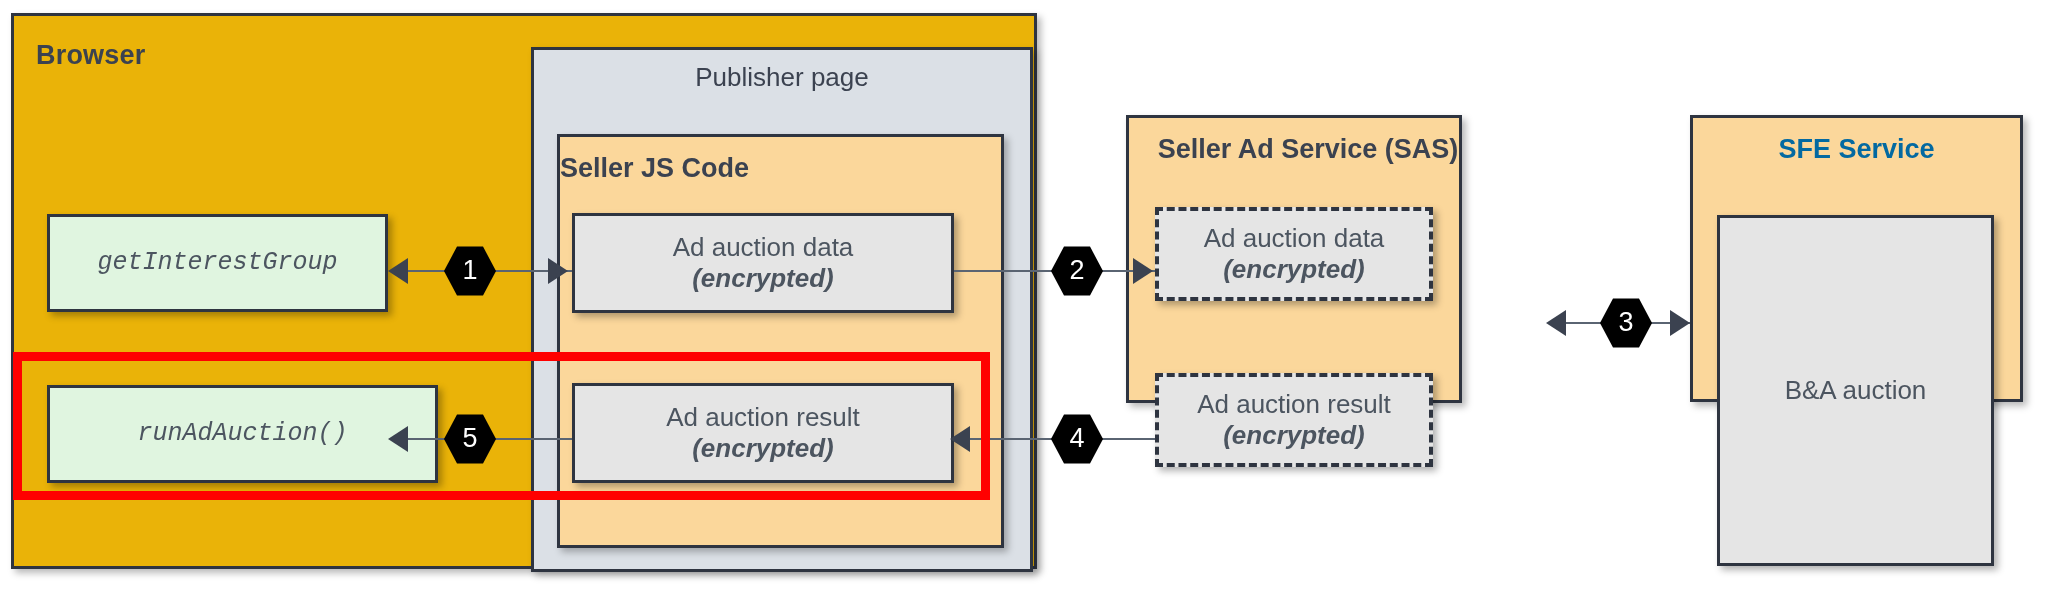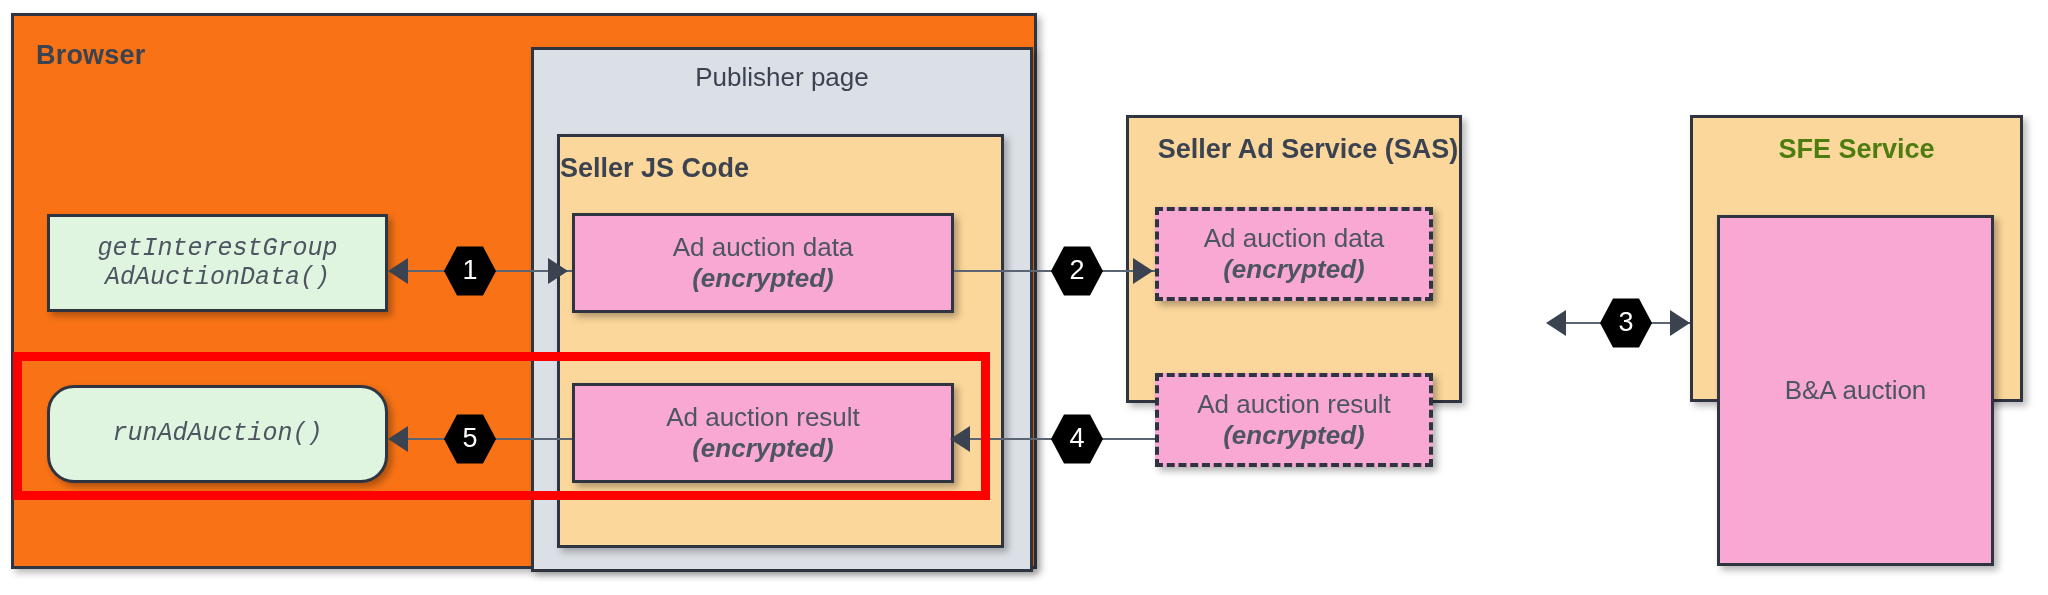--- a/index.html
+++ b/index.html
@@ -6,21 +6,21 @@
   body{width:2048px;height:595px;position:relative;overflow:hidden;
        font-family:"Liberation Sans",sans-serif;}
 
   .stage{position:absolute;left:0;top:0;width:2048px;height:595px;}
 
   .box{position:absolute;box-sizing:border-box;}
 
   
   .browser{
     left:11px;top:13px;width:1026px;height:556px;
-    background:#f97316;border:3px solid #2e3440;
+    background:#eab308;border:3px solid #2e3440;
     box-shadow:4px 4px 7px rgba(0,0,0,0.28);
   }
   .browser-title{
     position:absolute;left:22px;top:24px;
     font-size:27px;font-weight:bold;color:#3b4250;letter-spacing:.2px;
   }
 
   .publisher{
     left:517px;top:31px;width:502px;height:525px;
     background:#dbe0e6;border:3px solid #2e3440;
@@ -51,45 +51,45 @@
     font-size:27px;font-weight:bold;color:#3b4250;padding-left:28px;
   }
 
   .sfe{
     left:1690px;top:115px;width:333px;height:287px;
     background:#fbd79b;border:3px solid #2e3440;
     box-shadow:4px 4px 7px rgba(0,0,0,0.28);
   }
   .sfe-title{
     position:absolute;left:0;right:0;top:16px;text-align:center;
-    font-size:27px;font-weight:bold;color:#4d7c0f;
+    font-size:27px;font-weight:bold;color:#0369a1;
   }
 
   
   .node{
     position:absolute;box-sizing:border-box;
     display:flex;flex-direction:column;align-items:center;justify-content:center;
     text-align:center;line-height:1.18;
     box-shadow:4px 4px 7px rgba(0,0,0,0.30);
   }
   .green{
     background:#e0f5e0;border:3px solid #2e3440;
     font-family:"Liberation Mono",monospace;font-style:italic;
     font-size:25px;color:#4c5560;
   }
   .cream{
-    background:#f9a8d4;border:3px solid #2e3440;
+    background:#e5e5e5;border:3px solid #2e3440;
     font-size:26px;color:#4c5560;
   }
   .cream.dashed{border-style:dashed;border-width:4px;}
   .cream .em{font-style:italic;font-weight:bold;}
 
   
   #n-getig     {left:47px; top:214px; width:341px; height:98px;}
-  #n-runad     {left:47px; top:385px; width:341px; height:98px;border-radius:27px;}
+  #n-runad     {left:47px; top:385px; width:391px; height:98px;}
   #n-ad-data   {left:572px;top:213px; width:382px; height:100px;}
   #n-ad-result {left:572px;top:383px; width:382px; height:100px;}
   #n-sas-data  {left:1155px;top:207px;width:278px; height:94px;}
   #n-sas-res   {left:1155px;top:373px;width:278px; height:94px;}
   #n-ba        {left:1717px;top:215px;width:277px; height:351px;}
 
   
   .red-rect{
     position:absolute;left:13px;top:352px;width:977px;height:148px;
     border:9px solid #ff0000;box-sizing:border-box;pointer-events:none;
@@ -131,21 +131,20 @@
   <div class="box sas">
     <div class="sas-title">Seller Ad Service (SAS)</div>
   </div>
 
   <div class="box sfe">
     <div class="sfe-title">SFE Service</div>
   </div>
 
   <div class="node green" id="n-getig">
     <div>getInterestGroup</div>
-    <div>AdAuctionData()</div>
   </div>
 
   <div class="node green" id="n-runad">
     <div>runAdAuction()</div>
   </div>
 
   <div class="node cream" id="n-ad-data">
     <div>Ad auction data</div>
     <div class="em">(encrypted)</div>
   </div>

